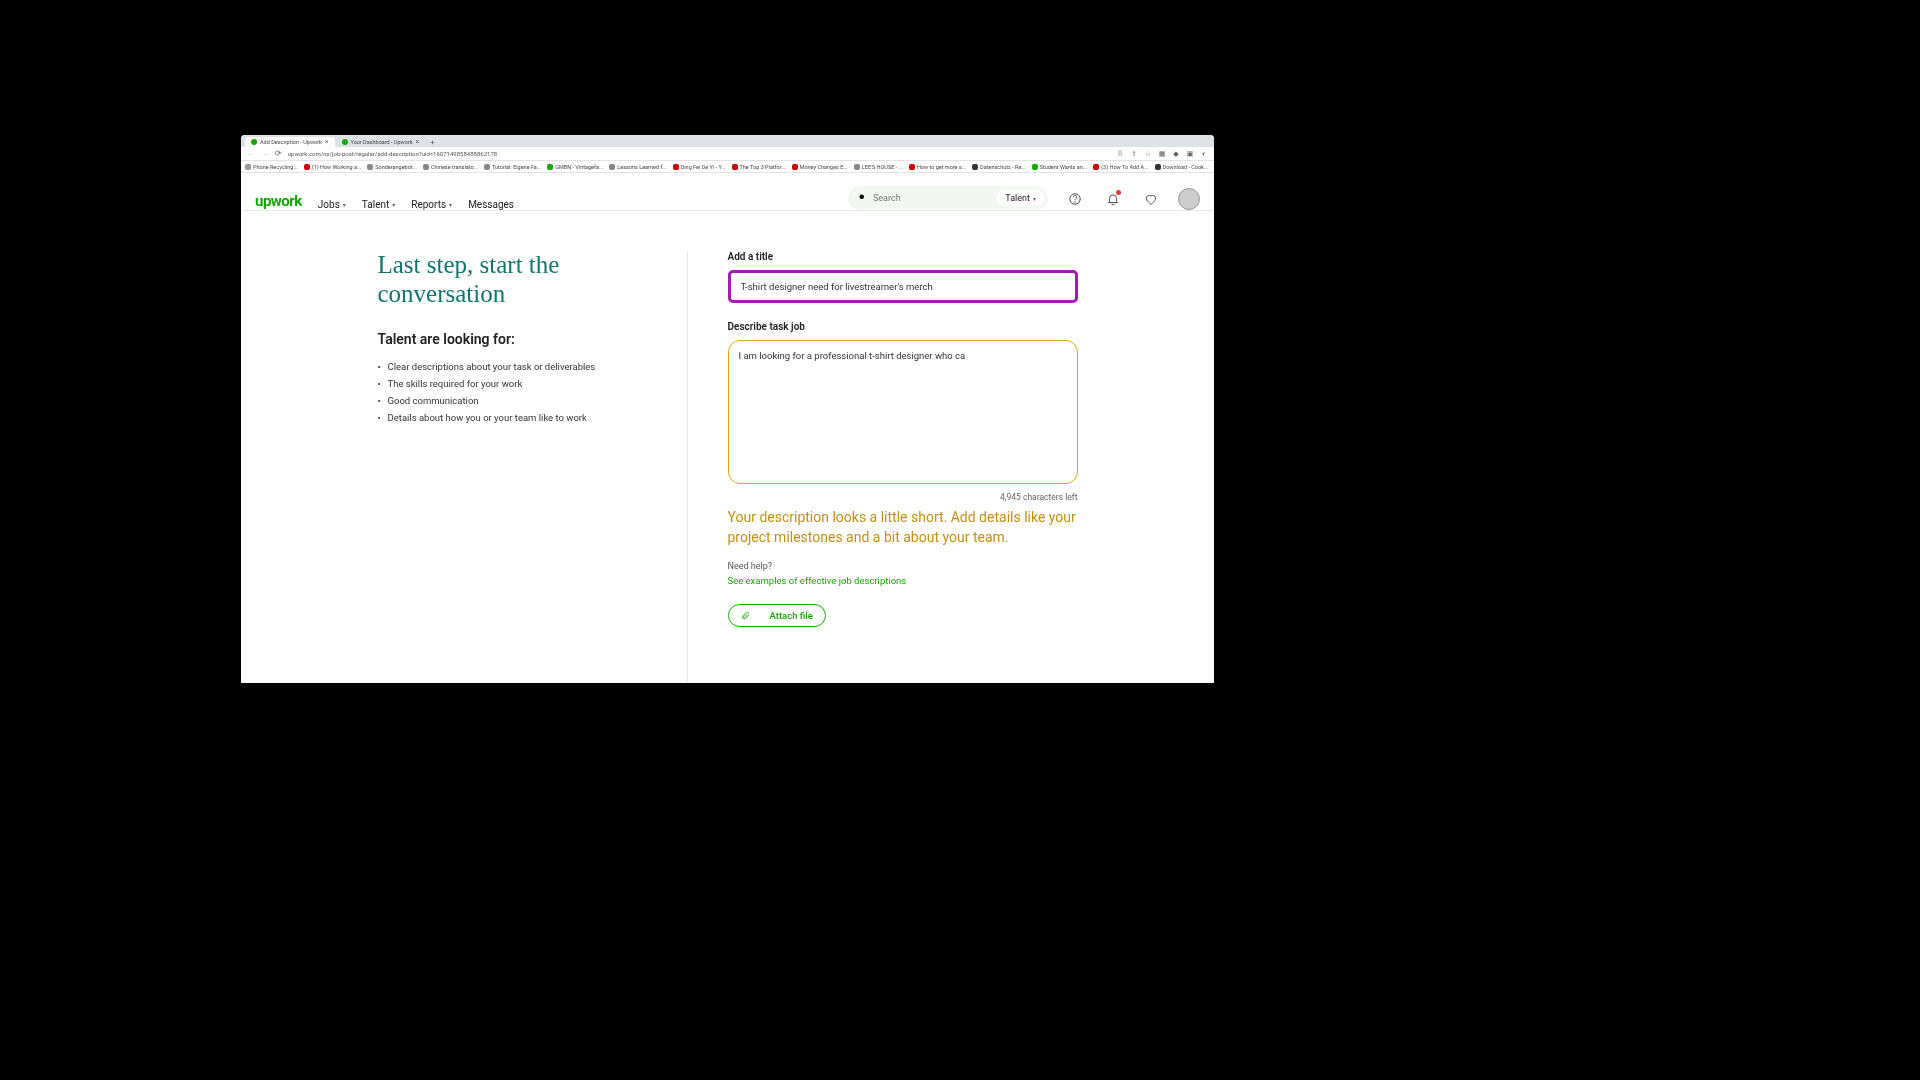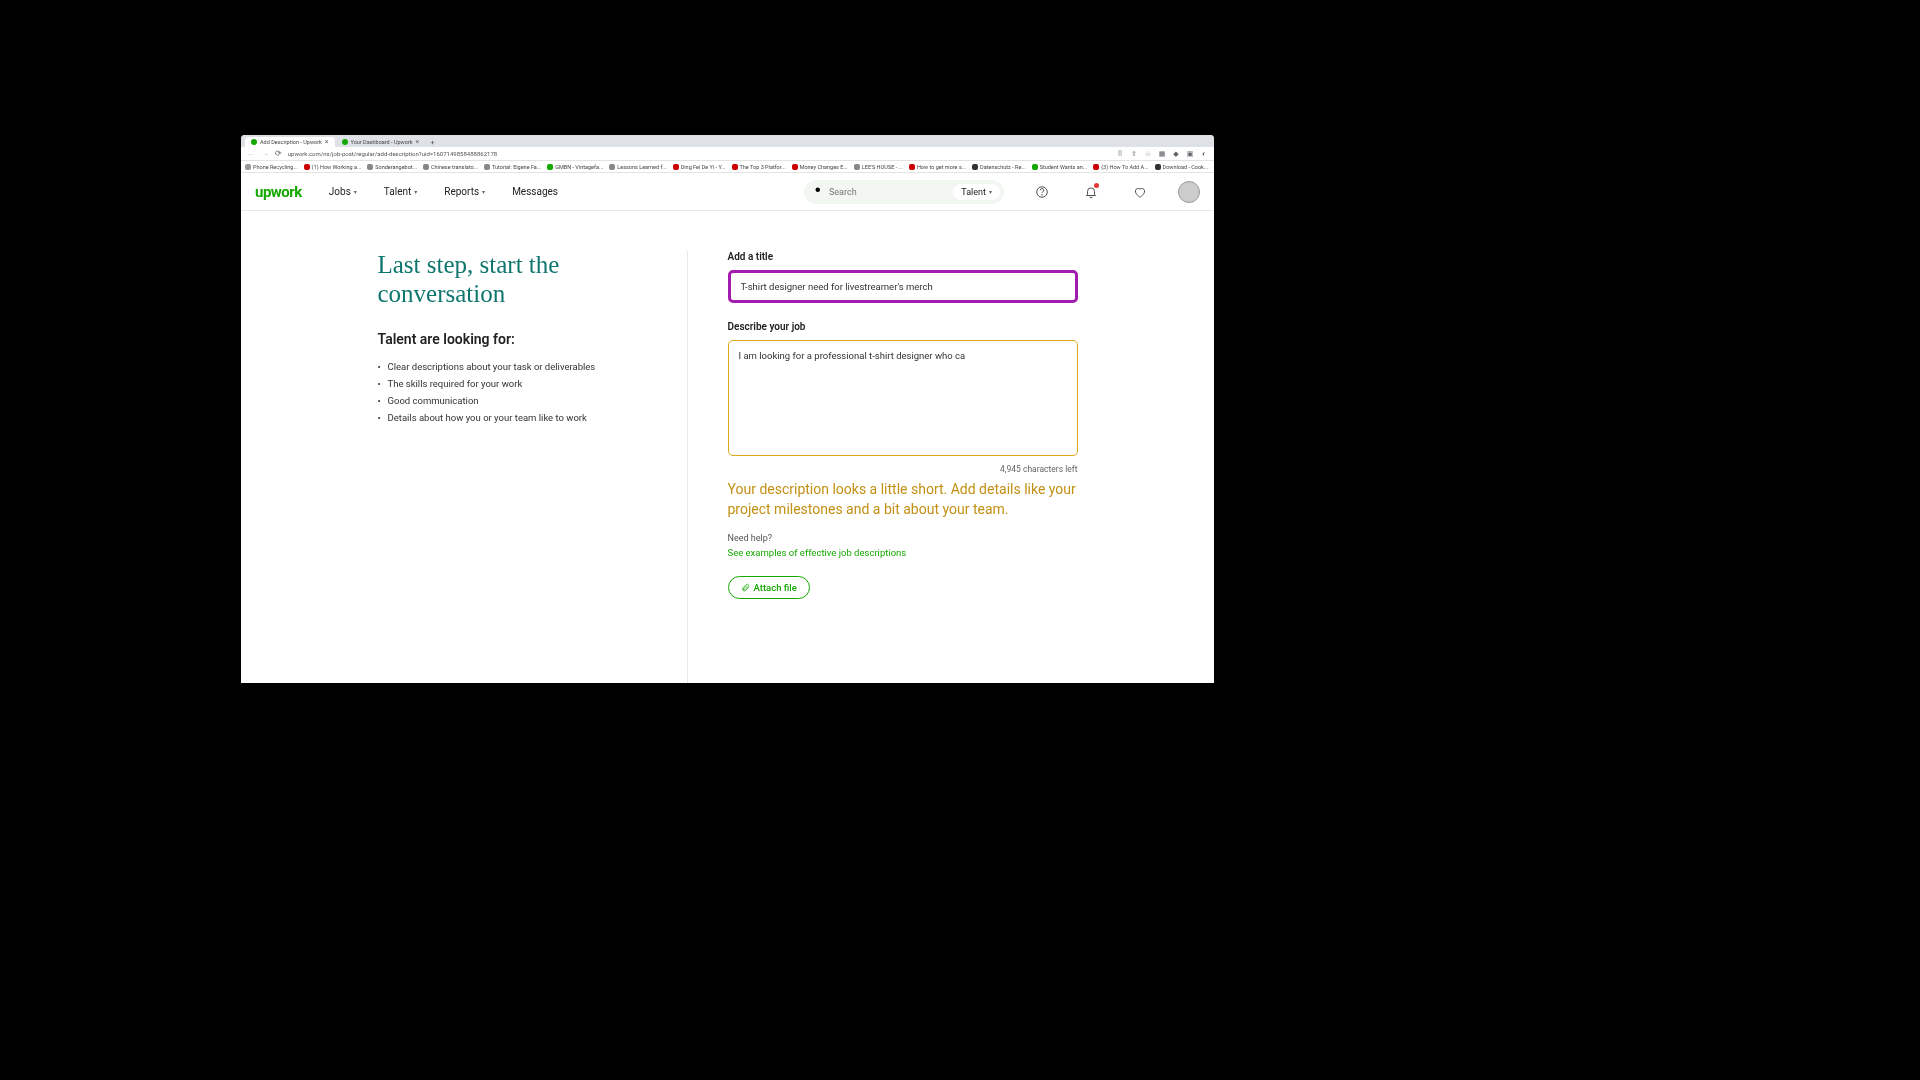--- a/index.html
+++ b/index.html
@@ -19,21 +19,21 @@
 .nav-btn { color:#5f6368; font-size:8px; cursor:pointer; }
 .nav-btn.disabled { color:#bbb; }
 .url { flex:1; font-size:6px; color:#555; }
 .chrome-icon { width:8px; height:8px; color:#5f6368; display:flex; align-items:center; justify-content:center; font-size:7px; }
 
 .bm-bar { height:12px; background:#fff; border-bottom:1px solid #e3e3e3; display:flex; align-items:center; padding:0 4px; gap:6px; font-size:5.5px; color:#444; overflow:hidden; }
 .bm { display:flex; align-items:center; gap:2px; white-space:nowrap; cursor:pointer; }
 .bm-fav { width:6px; height:6px; border-radius:2px; flex:none; }
 
 
-.uw-header { height:38px; background:#fff; border-bottom:1px solid #e4ebe4; display:flex; align-items:center; padding:0 14px; gap:27px; }
+.uw-header { height:38px; background:#fff; border-bottom:1px solid #e4ebe4; display:flex; align-items:flex-end; padding:0 14px; gap:16px; }
 .uw-logo { color:#14a800; font-weight:700; font-size:15px; letter-spacing:-0.5px; }
 .nav-item { display:flex; align-items:center; gap:3px; font-size:10px; color:#222; cursor:pointer; }
 .chev { font-size:6px; color:#666; }
 .spacer { flex:1; }
 .search-box { display:flex; align-items:center; background:#f2f7f2; border-radius:18px; height:24px; padding:0 4px 0 10px; gap:6px; width:200px; }
 .search-ic { color:#666; font-size:9px; }
 .search-inp { border:none; background:transparent; outline:none; font-size:9px; flex:1; color:#444; }
 .search-pill { display:flex; align-items:center; gap:3px; background:#fff; border-radius:14px; padding:3px 8px; font-size:9px; color:#222; }
 .hdr-ic { width:22px; height:22px; display:flex; align-items:center; justify-content:center; color:#444; cursor:pointer; position:relative; }
 .hdr-ic svg { width:14px; height:14px; stroke:currentColor; fill:none; stroke-width:1.6; }
@@ -46,26 +46,26 @@
 .left { width:310px; padding-right:30px; border-right:1px solid #e4ebe4; }
 .right { flex:1; padding-left:40px; }
 .heading { font-family:Georgia,serif; font-size:25px; font-weight:500; color:#0f766e; line-height:1.15; margin-bottom:22px; }
 .subhead { font-size:14px; font-weight:600; color:#222; margin-bottom:14px; }
 .tips { list-style:none; }
 .tips li { font-size:9.5px; color:#333; margin-bottom:6px; padding-left:10px; position:relative; }
 .tips li::before { content:"•"; position:absolute; left:0; color:#333; }
 
 .field-label { font-size:10px; font-weight:600; color:#222; margin-bottom:8px; }
 .text-input { width:100%; border:3px solid #a21caf; border-radius:5px; padding:8px 10px; font-size:9.5px; color:#333; outline:none; margin-bottom:18px; }
-.textarea { width:100%; height:116px; border:1.5px solid #dba917; border-radius:5px; padding:9px 10px; font-size:9.5px; color:#333; outline:none; resize:none; font-family:inherit; }
+.textarea { width:100%; height:144px; border:1.5px solid #dba917; border-radius:12px; padding:9px 10px; font-size:9.5px; color:#333; outline:none; resize:none; font-family:inherit; }
 .counter { text-align:right; font-size:8.5px; color:#666; margin-top:4px; }
 .warning { font-size:14px; color:#c29013; line-height:1.4; margin-top:6px; margin-bottom:14px; }
 .help-label { font-size:9px; color:#555; margin-bottom:4px; }
 .help-link { font-size:9.5px; color:#14a800; cursor:pointer; }
-.attach-btn { display:inline-flex; align-items:center; gap:4px; margin-top:18px; border:1.5px solid #14a800; background:#fff; color:#14a800; border-radius:14px; padding:5px 12px; font-size:9.5px; font-weight:500; cursor:pointer; }
+.attach-btn { display:inline-flex; align-items:center; gap:20px; margin-top:18px; border:1.5px solid #14a800; background:#fff; color:#14a800; border-radius:14px; padding:5px 12px; font-size:9.5px; font-weight:500; cursor:pointer; }
 .attach-btn svg { width:9px; height:9px; stroke:currentColor; fill:none; stroke-width:2; }
 </style>
 </head>
 <body>
 
 <div class="viewport">
 
   <div class="tab-strip">
     <div class="tab">
       <span class="tab-fav"></span>
@@ -222,21 +222,21 @@
         <ul class="tips" id="tips-list">
             <li>Clear descriptions about your task or deliverables</li>
             <li>The skills required for your work</li>
             <li>Good communication</li>
             <li>Details about how you or your team like to work</li>
           </ul>
       </div>
       <div class="right">
         <div class="field-label">Add a title</div>
         <input class="text-input" value="T-shirt designer need for livestreamer's merch" style="">
-        <div class="field-label">Describe your job</div>
+        <div class="field-label">Describe task job</div>
         <textarea class="textarea" id="desc-ta" style="">I am looking for a professional t-shirt designer who ca</textarea>
         <div class="counter">4,945 characters left</div>
         <div class="warning">Your description looks a little short. Add details like your project milestones and a bit about your team.</div>
         <div class="help-label">Need help?</div>
         <div class="help-link">See examples of effective job descriptions</div>
         <button class="attach-btn">
           <svg viewBox="0 0 24 24">
               <path d="M21 11l-9 9a5 5 0 0 1-7-7l9-9a3.5 3.5 0 0 1 5 5l-9 9a2 2 0 0 1-3-3l8-8"></path>
             </svg>
           <span>Attach file</span>

